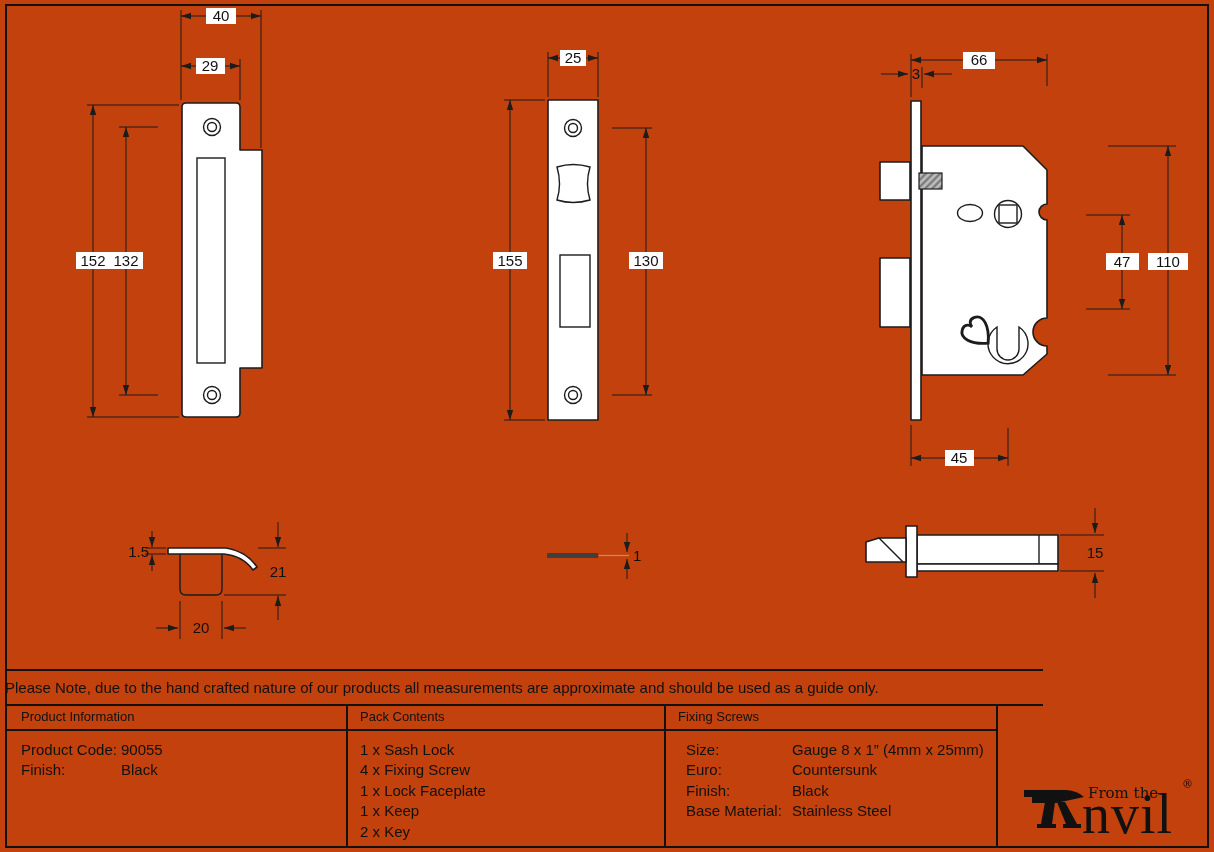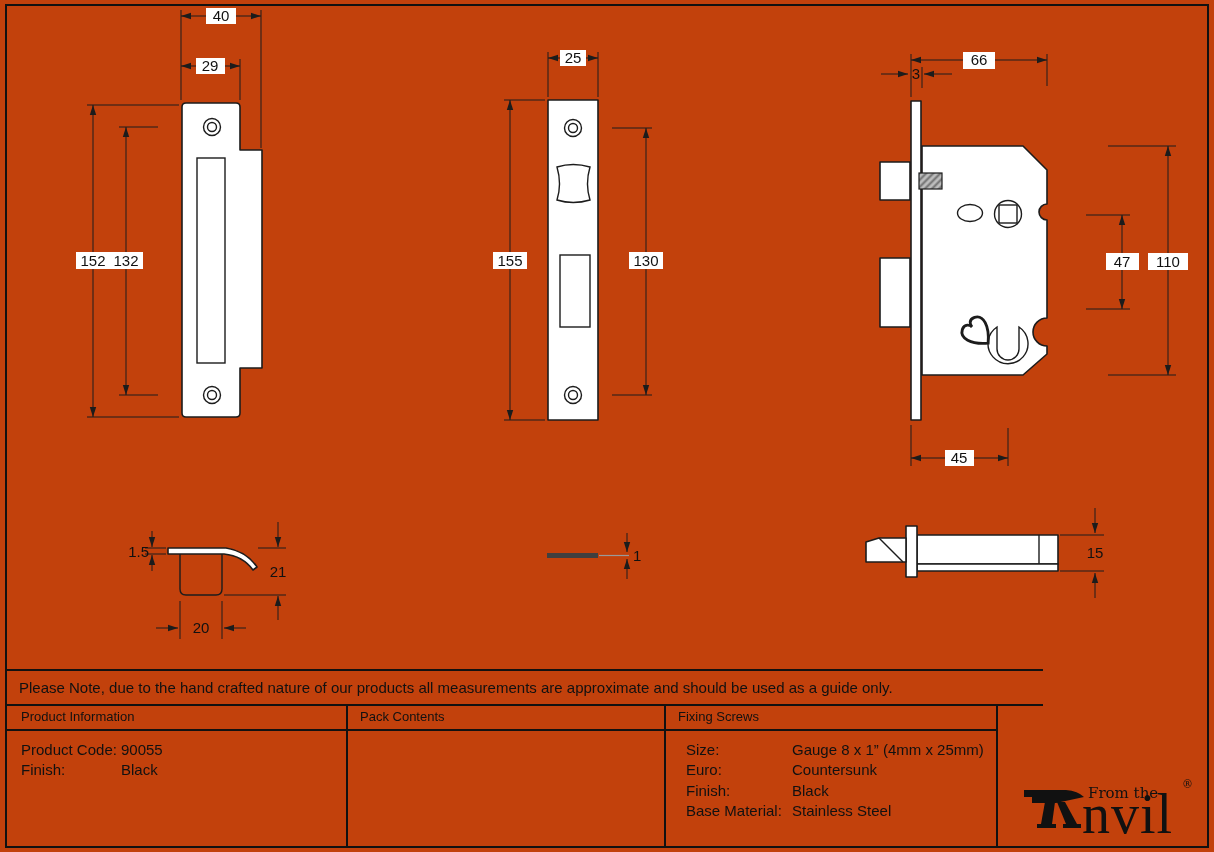--- a/index.html
+++ b/index.html
@@ -9,21 +9,21 @@
         border:2px solid #111;box-sizing:border-box;pointer-events:none;}
   svg.drawings{position:absolute;left:0;top:0;}
   svg text{font-size:15px;fill:#111;}
   .part{fill:#fff;stroke:#1c1c1c;stroke-width:1.6;stroke-linejoin:round;}
   .cut{fill:#fff;stroke:#1c1c1c;stroke-width:1.4;}
   .cutn{fill:none;stroke:#1c1c1c;stroke-width:1.4;}
   .dim,.ext{stroke:#1c1c1c;stroke-width:1;fill:none;}
   .mask{fill:#fff;}
   .note-bar{position:absolute;left:5px;top:669px;width:1038px;height:37px;box-sizing:border-box;
         border-top:2px solid #111;border-bottom:2px solid #111;display:flex;align-items:center;
-        padding-left:14px;font-size:15px;}
+        font-size:15px;}
   .vline{position:absolute;top:706px;height:140px;width:2px;background:#111;}
   .hdr-line{position:absolute;left:7px;top:729px;width:989px;height:2px;background:#111;}
   .hdr{position:absolute;top:709px;font-size:13px;}
   .rows{position:absolute;top:740px;font-size:15px;line-height:20.4px;white-space:nowrap;}
   .lbl{display:inline-block;width:100px;}
   .lbl3{display:inline-block;width:106px;margin-left:8px;}
   .logo{position:absolute;left:996px;top:742px;width:252px;height:140px;}
   .logo .tagline{position:absolute;left:92px;top:42px;font-family:"DejaVu Serif",serif;font-size:15px;}
   .logo .nvil{position:absolute;left:86px;top:44px;font-family:Liberation Serif, serif;font-size:56px;
         line-height:1;letter-spacing:1px;}
@@ -234,20 +234,27 @@
   <div class="vline" style="left:996px"></div>
   <div class="hdr-line"></div>
 
   <div class="hdr" style="left:21px">Product Information</div>
   <div class="rows" style="left:21px">
     <div><span class="lbl">Product Code:</span><span>90055</span></div>
     <div><span class="lbl">Finish:</span><span>Black</span></div>
   </div>
 
   <div class="hdr" style="left:360px">Pack Contents</div>
+  <div class="rows" style="left:360px">
+    <div>1 x Sash Lock</div>
+    <div>4 x Fixing Screw</div>
+    <div>1 x Lock Faceplate</div>
+    <div>1 x Keep</div>
+    <div>2 x Key</div>
+  </div>
 
   <div class="hdr" style="left:678px">Fixing Screws</div>
   <div class="rows" style="left:678px">
     <div><span class="lbl3">Size:</span><span>Gauge 8 x 1” (4mm x 25mm)</span></div>
     <div><span class="lbl3">Euro:</span><span>Countersunk</span></div>
     <div><span class="lbl3">Finish:</span><span>Black</span></div>
     <div><span class="lbl3">Base Material:</span><span>Stainless Steel</span></div>
   </div>
 
   <div class="logo">

